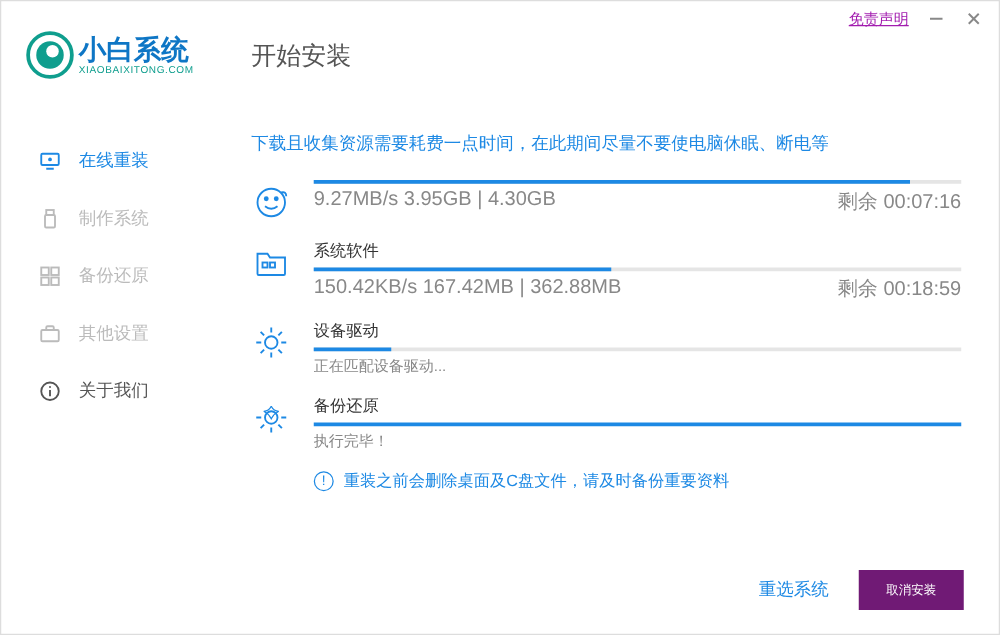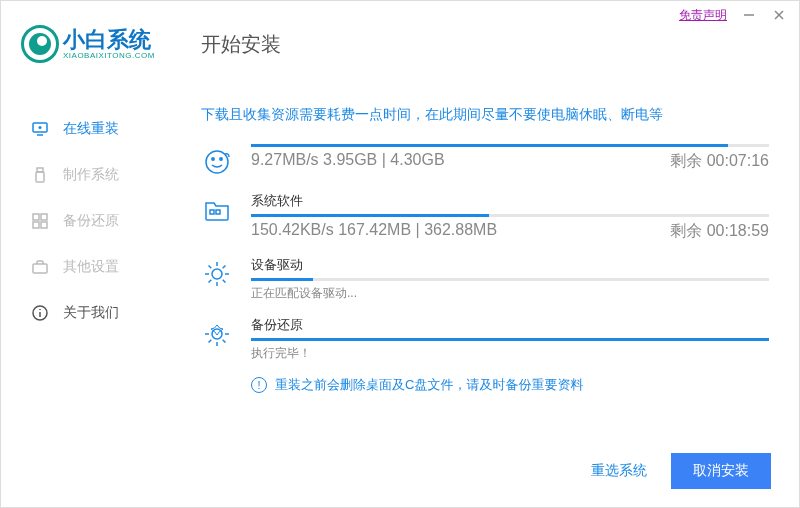--- a/index.html
+++ b/index.html
@@ -33,21 +33,21 @@
     .task-bar { width: 100%; height: 3px; background: #e5e5e5; position: relative; margin-bottom: 4px; }
     .task-bar-fill { height: 100%; background: #1d89e4; }
     .task-footer { display: flex; justify-content: space-between; font-size: 16px; color: #888; }
     .task-status { font-size: 12px; color: #888; margin-top: 2px; }
     
     .warning-row { display: flex; align-items: center; gap: 8px; color: #1d89e4; font-size: 13px; margin-top: 6px; margin-left: 50px; }
     .warning-icon { width: 16px; height: 16px; border: 1.5px solid #1d89e4; border-radius: 50%; display: flex; align-items: center; justify-content: center; font-size: 11px; }
     
     .footer { position: absolute; bottom: 18px; right: 28px; display: flex; gap: 20px; align-items: center; }
     .btn-secondary { color: #1d89e4; font-size: 14px; cursor: pointer; padding: 8px 4px; }
-    .btn-primary { background: #3b82f6; color: #fff; font-size: 14px; padding: 9px 22px; cursor: pointer; border: none; }
+    .btn-primary { background: #701a75; color: #fff; font-size: 10px; padding: 9px 22px; cursor: pointer; border: none; }
   </style>
 </head>
 <body>
 
 <div class="titlebar">
   <span class="titlebar-link">免责声明</span>
   <span class="titlebar-btn">
     <svg width="12" height="12" viewBox="0 0 12 12">
         <line x1="1" y1="6" x2="11" y2="6" stroke="currentColor" stroke-width="1.5"></line>
       </svg>

